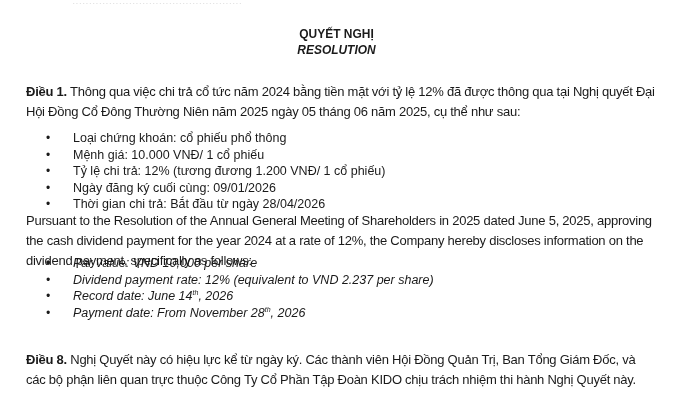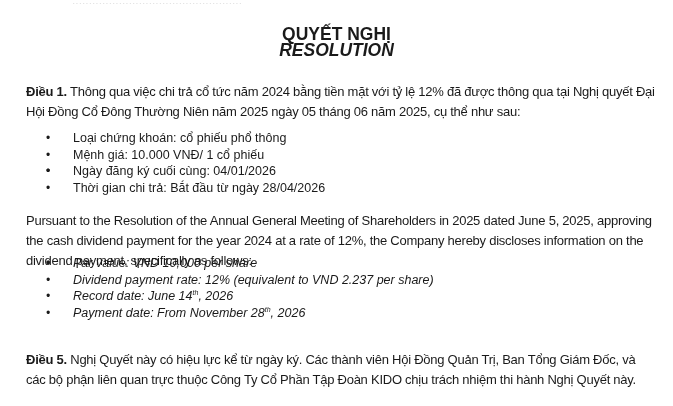--- a/index.html
+++ b/index.html
@@ -26,21 +26,21 @@
     white-space: nowrap;
     overflow: hidden;
     opacity: 0.55;
   }
   .title-block {
     position: absolute;
     left: 0;
     top: 26px;
     width: 673px;
     text-align: center;
-    font-size: 19px;
+    font-size: 13px;
     line-height: 16px;
   }
   .title-vi { font-weight: bold; transform: scaleX(0.92); }
   .title-en { font-weight: bold; font-style: italic; transform: scaleX(0.92); }
 
   .para {
     position: absolute;
     left: 26px;
     width: 630px;
     font-size: 13px;
@@ -86,32 +86,32 @@
   <div class="title-en">RESOLUTION</div>
 </div>
 
 <div class="para p1" style="top:82px;">
   <b>Điều 1.</b><span> Thông qua việc chi trả cổ tức năm 2024 bằng tiền mặt với tỷ lệ 12% đã được thông qua tại Nghị quyết Đại Hội Đồng Cổ Đông Thường Niên năm 2025 ngày 05 tháng 06 năm 2025, cụ thể như sau:</span>
 </div>
 
 <ul class="list list-vi" style="top:130px;">
   <li><span class="bullet">•</span><span>Loại chứng khoán: cổ phiếu phổ thông</span></li>
   <li><span class="bullet">•</span><span>Mệnh giá: 10.000 VNĐ/ 1 cổ phiếu</span></li>
-  <li><span class="bullet">•</span></li>
-  <li><span class="bullet">•</span><span>Ngày đăng ký cuối cùng: 04/01/2026</span></li>
+  <li><span class="bullet">•</span><span>Tỷ lệ chi trả: 12% (tương đương 1.200 VNĐ/ 1 cổ phiếu)</span></li>
+  <li><span class="bullet">•</span><span>Ngày đăng ký cuối cùng: 09/01/2026</span></li>
   <li><span class="bullet">•</span><span>Thời gian chi trả: Bắt đầu từ ngày 28/04/2026</span></li>
 </ul>
 
 <div class="para p-en" style="top:211px;">
   <span>Pursuant to the Resolution of the Annual General Meeting of Shareholders in 2025 dated June 5, 2025, approving the cash dividend payment for the year 2024 at a rate of 12%, the Company hereby discloses information on the dividend payment, specifically as follows:</span>
 </div>
 
 <ul class="list list-en" style="top:255px;">
   <li><span class="bullet">•</span></li>
   <li><span class="bullet">•</span><span>Par value: VND 10,000 per share</span></li>
   <li><span class="bullet">•</span><span>Dividend payment rate: 12% (equivalent to VND 2.237 per share)</span></li>
   <li><span class="bullet">•</span><span>Record date: June 14</span><sup>th</sup><span>, 2026</span></li>
   <li><span class="bullet">•</span><span>Payment date: From November 28</span><sup>th</sup><span>, 2026</span></li>
 </ul>
 
 <div class="para p2" style="top:350px;">
-  <b>Điều 5.</b><span> Nghị Quyết này có hiệu lực kể từ ngày ký. Các thành viên Hội Đồng Quản Trị, Ban Tổng Giám Đốc, và các bộ phận liên quan trực thuộc Công Ty Cổ Phần Tập Đoàn KIDO chịu trách nhiệm thi hành Nghị Quyết này.</span>
+  <b>Điều 8.</b><span> Nghị Quyết này có hiệu lực kể từ ngày ký. Các thành viên Hội Đồng Quản Trị, Ban Tổng Giám Đốc, và các bộ phận liên quan trực thuộc Công Ty Cổ Phần Tập Đoàn KIDO chịu trách nhiệm thi hành Nghị Quyết này.</span>
 </div>
 
 </body></html>

